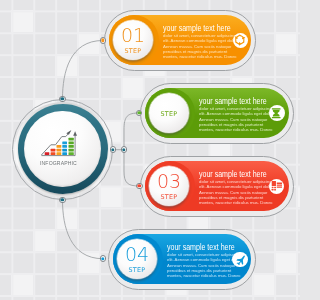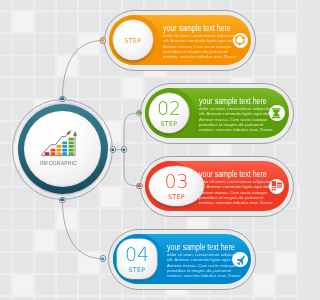--- a/index.html
+++ b/index.html
@@ -95,76 +95,76 @@
       <path d="M 112.9,149.7 L 124,149.7" fill="none" stroke="#9b9ea1" stroke-width="0.85"></path>
       <path d="M 124,149.7 L 124,130 C 124,116 127.5,113 139.2,113" fill="none" stroke="#9b9ea1" stroke-width="0.85"></path>
       <path d="M 124,149.7 L 124,171 C 124,183 127.5,186 139.2,186" fill="none" stroke="#9b9ea1" stroke-width="0.85"></path>
     </svg>
   <div id="bands">
       <div class="band">
         <div class="band-outline" style="left: 103.7px; top: 9.7px; width: 150.6px; height: 59px;"></div>
         <div class="band-body" style="left: 109px; top: 15px; width: 142px; height: 50.4px; background: linear-gradient(rgb(251, 174, 31) 0%, rgb(247, 144, 0) 55%, rgb(247, 144, 0) 100%);"></div>
         <div style="position: absolute; border-radius: 50%; left: 109px; top: 15px; width: 50.4px; height: 50.4px; background: rgb(243, 146, 0);"></div>
         <div class="num-circle" style="left: 113px; top: 20.2px; width: 40px; height: 40px;">
+          <div class="num" style="color: rgb(240, 146, 30); font-size: 19px;">01</div>
           <div class="steplabel" style="color: rgb(240, 146, 30); font-size: 6.4px; margin-top: 2.5px;">STEP</div>
         </div>
         <div class="txtblock" style="left: 163px; top: 24.2px; width: 74.5px;">
           <div class="heading" style="color: rgb(255, 255, 255);">your sample text here</div>
           <div class="bodytext" style="color: rgb(255, 226, 181);">
             <div>dolor sit amet, consectetuer adipiscing</div>
             <div>elit. Aenean commodo ligula eget dolor.</div>
             <div>Aenean massa. Cum sociis natoque</div>
             <div>penatibus et magnis dis parturient</div>
             <div>montes, nascetur ridiculus mus. Donec</div>
           </div>
         </div>
       </div>
       <div class="band">
         <div class="band-outline" style="left: 139.7px; top: 82.7px; width: 152.6px; height: 59px;"></div>
         <div class="band-body" style="left: 145px; top: 88px; width: 144px; height: 50.4px; background: linear-gradient(rgb(124, 184, 40) 0%, rgb(92, 156, 8) 55%, rgb(92, 156, 8) 100%);"></div>
         <div style="position: absolute; border-radius: 50%; left: 145px; top: 88px; width: 50.4px; height: 50.4px; background: rgb(95, 159, 10);"></div>
         <div class="num-circle" style="left: 149px; top: 93.2px; width: 40px; height: 40px;">
-          <div class="num" style="color: rgb(107, 168, 21); font-size: 19px;">02</div>
           <div class="steplabel" style="color: rgb(107, 168, 21); font-size: 6.4px; margin-top: 2.5px;">STEP</div>
         </div>
         <div class="txtblock" style="left: 199px; top: 97.2px; width: 74.5px;">
           <div class="heading" style="color: rgb(255, 255, 255);">your sample text here</div>
           <div class="bodytext" style="color: rgb(223, 240, 196);">
             <div>dolor sit amet, consectetuer adipiscing</div>
             <div>elit. Aenean commodo ligula eget dolor.</div>
             <div>Aenean massa. Cum sociis natoque</div>
             <div>penatibus et magnis dis parturient</div>
             <div>montes, nascetur ridiculus mus. Donec</div>
           </div>
         </div>
       </div>
       <div class="band">
         <div class="band-outline" style="left: 139.7px; top: 155.7px; width: 152.6px; height: 59px;"></div>
         <div class="band-body" style="left: 145px; top: 161px; width: 144px; height: 50.4px; background: linear-gradient(rgb(250, 93, 70) 0%, rgb(238, 58, 36) 55%, rgb(238, 58, 36) 100%);"></div>
         <div style="position: absolute; border-radius: 50%; left: 145px; top: 161px; width: 50.4px; height: 50.4px; background: rgb(239, 60, 37);"></div>
-        <div class="num-circle" style="left: 149px; top: 166.2px; width: 55px; height: 40px;">
+        <div class="num-circle" style="left: 149px; top: 166.2px; width: 40px; height: 40px;">
           <div class="num" style="color: rgb(242, 80, 58); font-size: 19px;">03</div>
           <div class="steplabel" style="color: rgb(242, 80, 58); font-size: 6.4px; margin-top: 2.5px;">STEP</div>
         </div>
         <div class="txtblock" style="left: 199px; top: 170.2px; width: 74.5px;">
           <div class="heading" style="color: rgb(255, 255, 255);">your sample text here</div>
           <div class="bodytext" style="color: rgb(255, 212, 205);">
             <div>dolor sit amet, consectetuer adipiscing</div>
             <div>elit. Aenean commodo ligula eget dolor.</div>
             <div>Aenean massa. Cum sociis natoque</div>
             <div>penatibus et magnis dis parturient</div>
             <div>montes, nascetur ridiculus mus. Donec</div>
           </div>
         </div>
       </div>
       <div class="band">
         <div class="band-outline" style="left: 107.7px; top: 228.7px; width: 146.6px; height: 59px;"></div>
         <div class="band-body" style="left: 113px; top: 234px; width: 138px; height: 50.4px; background: linear-gradient(rgb(25, 166, 226) 0%, rgb(0, 134, 205) 55%, rgb(0, 134, 205) 100%);"></div>
         <div style="position: absolute; border-radius: 50%; left: 113px; top: 234px; width: 50.4px; height: 50.4px; background: rgb(0, 137, 207);"></div>
-        <div class="num-circle" style="left: 117px; top: 239.2px; width: 40px; height: 40px; border-radius: 15px;">
+        <div class="num-circle" style="left: 117px; top: 239.2px; width: 40px; height: 40px;">
           <div class="num" style="color: rgb(28, 159, 219); font-size: 19px;">04</div>
           <div class="steplabel" style="color: rgb(28, 159, 219); font-size: 6.4px; margin-top: 2.5px;">STEP</div>
         </div>
         <div class="txtblock" style="left: 167px; top: 243.2px; width: 74.5px;">
           <div class="heading" style="color: rgb(255, 255, 255);">your sample text here</div>
           <div class="bodytext" style="color: rgb(195, 230, 248);">
             <div>dolor sit amet, consectetuer adipiscing</div>
             <div>elit. Aenean commodo ligula eget dolor.</div>
             <div>Aenean massa. Cum sociis natoque</div>
             <div>penatibus et magnis dis parturient</div>

